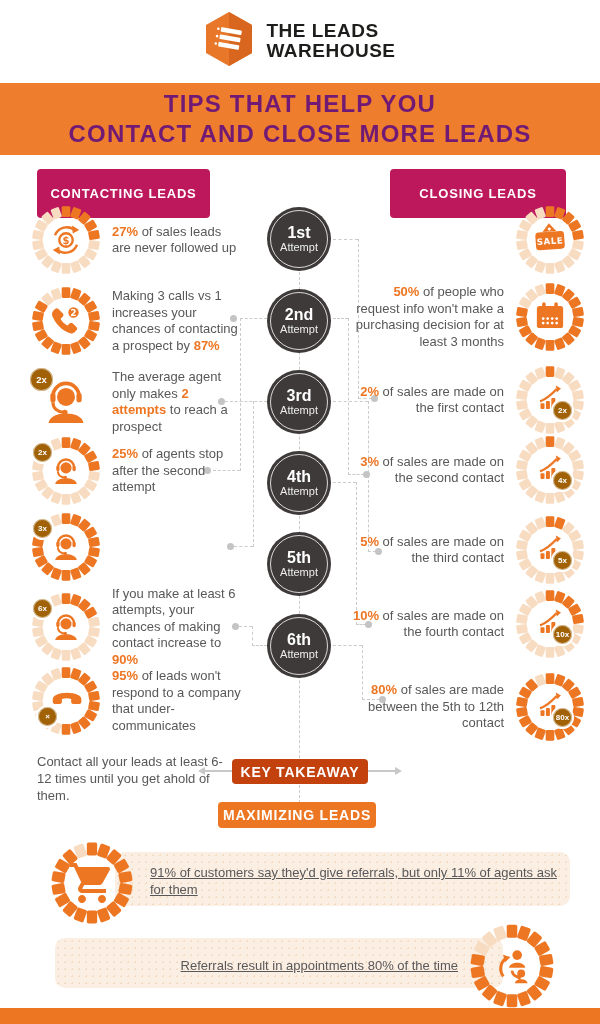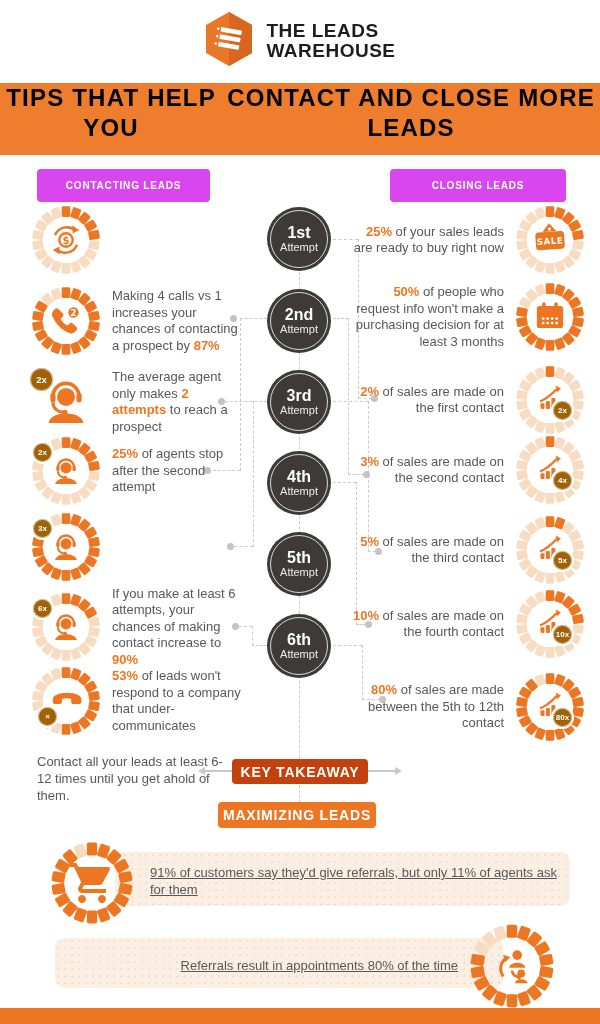--- a/index.html
+++ b/index.html
@@ -4,27 +4,27 @@
 <style>
   html,body{margin:0;padding:0;background:#fff;}
   .page{position:relative;width:600px;height:1024px;background:#ffffff;overflow:hidden;
         font-family:"Liberation Sans",sans-serif;}
 
   
   .logo-row{position:absolute;top:9px;left:0;width:100%;height:64px;display:flex;
             align-items:center;justify-content:center;gap:12px;}
   .logo-text{font-weight:800;color:#1d1d1b;font-size:19px;line-height:20px;letter-spacing:.5px;}
 
-  .banner{position:absolute;top:83px;left:0;width:100%;height:72px;background:#EF7D2E;color:#000000;
-          display:flex;flex-direction:row;justify-content:center;text-align:center;
+  .banner{position:absolute;top:83px;left:0;width:100%;height:72px;background:#EF7D2E;color:#701a75;
+          display:flex;flex-direction:column;justify-content:center;text-align:center;
           font-weight:800;font-size:24px;line-height:30px;letter-spacing:1.2px;}
 
   
-  .col-header{position:absolute;background:#d946ef;color:#fff;font-weight:800;font-size:10px;
-              letter-spacing:.8px;padding:11px 0;border-radius:4px;text-align:center;}
+  .col-header{position:absolute;background:#be185d;color:#fff;font-weight:800;font-size:13px;
+              letter-spacing:.8px;padding:17px 0;border-radius:4px;text-align:center;}
   #hdr-left{left:37px;top:169px;width:173px;}
   #hdr-right{left:390px;top:169px;width:176px;}
 
   .kt{position:absolute;left:232px;top:759px;width:136px;height:25px;background:#c2410c;color:#fff;
       font-weight:800;font-size:14px;letter-spacing:.8px;border-radius:4px;display:flex;
       align-items:center;justify-content:center;z-index:4;}
   .ml{position:absolute;left:218px;top:802px;width:158px;height:26px;background:#ED7623;color:#fff;
       font-weight:800;font-size:14px;letter-spacing:.8px;border-radius:4px;display:flex;
       align-items:center;justify-content:center;z-index:4;}
 
@@ -221,20 +221,21 @@
               <circle cx="20" cy="20" r="6.4" fill="none" stroke="#ED7623" stroke-width="2.3"></circle>
               <text x="20" y="23.4" text-anchor="middle" font-size="9.5" font-weight="bold" fill="#ED7623" font-family="DejaVu Sans,sans-serif">$</text>
               <path d="M9.5 15.5 A12 12 0 0 1 28.5 10.8" fill="none" stroke="#ED7623" stroke-width="2.3"></path>
               <polygon points="25.8,6.2 32.6,10.4 26.4,13.8" fill="#ED7623"></polygon>
               <path d="M30.5 24.5 A12 12 0 0 1 11.5 29.2" fill="none" stroke="#ED7623" stroke-width="2.3"></path>
               <polygon points="14.2,33.8 7.4,29.6 13.6,26.2" fill="#ED7623"></polygon>
             </svg>
           </div>
 
     </div>
+    <div class="txt"><span class="hl">27%</span><span> of sales leads are never followed up</span></div>
   </div>
       <div class="item">
     <div class="icon-wrap">
       <div class="ring"><svg viewBox="0 0 100 100" width="100%" height="100%">
               <rect x="44" y="3" width="12" height="15" rx="2" transform="rotate(0 50 50)" fill="#ED7623"></rect>
               <rect x="44" y="3" width="12" height="15" rx="2" transform="rotate(20 50 50)" fill="#ED7623"></rect>
               <rect x="44" y="3" width="12" height="15" rx="2" transform="rotate(40 50 50)" fill="#ED7623"></rect>
               <rect x="44" y="3" width="12" height="15" rx="2" transform="rotate(60 50 50)" fill="#ED7623"></rect>
               <rect x="44" y="3" width="12" height="15" rx="2" transform="rotate(80 50 50)" fill="#ED7623"></rect>
               <rect x="44" y="3" width="12" height="15" rx="2" transform="rotate(100 50 50)" fill="#ED7623"></rect>
@@ -253,21 +254,21 @@
             </svg></div>
       <div class="glyph">
             <svg width="40" height="40" viewBox="0 0 40 40">
               <path d="M12.9 8.6l4 4c.8.8.8 2 0 2.8l-2.3 2.3c1.5 3 3.9 5.4 6.9 6.9l2.3-2.3c.8-.8 2-.8 2.8 0l4 4c.8.8.8 2 0 2.8l-1.8 1.8c-1.4 1.4-3.5 1.9-5.4 1.2-7.8-3.1-14-9.3-17.1-17.1-.7-1.9-.2-4 1.2-5.4l1.8-1.8c.8-.8 2-.8 2.8 0z" fill="#ED7623"></path>
               <circle cx="27.5" cy="11.5" r="6" fill="#ED7623" stroke="#fff" stroke-width="1.6"></circle>
               <text x="27.5" y="14.6" text-anchor="middle" font-size="9" font-weight="bold" fill="#fff" font-family="DejaVu Sans,sans-serif">2</text>
             </svg>
           </div>
 
     </div>
-    <div class="txt"><span>Making 4 calls vs 1 increases your chances of contacting a prospect by </span><span class="hl">87%</span></div>
+    <div class="txt"><span>Making 3 calls vs 1 increases your chances of contacting a prospect by </span><span class="hl">87%</span></div>
   </div>
       <div class="item noring">
     <div class="icon-wrap">
 
       <div class="glyph">
             <svg width="58" height="58" viewBox="0 0 40 40">
               <path d="M11 16.2 a9 9 0 0 1 18 0" fill="none" stroke="#ED7623" stroke-width="2.6"></path>
               <circle cx="20" cy="16.5" r="6.2" fill="#ED7623"></circle>
               <rect x="9.2" y="13.8" width="3.6" height="6.4" rx="1.8" fill="#ED7623"></rect>
               <rect x="27.2" y="13.8" width="3.6" height="6.4" rx="1.8" fill="#ED7623"></rect>
@@ -414,21 +415,21 @@
             </svg></div>
       <div class="glyph">
             <svg width="38" height="38" viewBox="0 0 40 40">
               <g transform="rotate(135 20 20)">
                 <path d="M12.9 8.6l4 4c.8.8.8 2 0 2.8l-2.3 2.3c1.5 3 3.9 5.4 6.9 6.9l2.3-2.3c.8-.8 2-.8 2.8 0l4 4c.8.8.8 2 0 2.8l-1.8 1.8c-1.4 1.4-3.5 1.9-5.4 1.2-7.8-3.1-14-9.3-17.1-17.1-.7-1.9-.2-4 1.2-5.4l1.8-1.8c.8-.8 2-.8 2.8 0z" fill="#ED7623"></path>
               </g>
             </svg>
           </div>
       <div class="badge bl">×</div>
     </div>
-    <div class="txt"><span class="hl">53%</span><span> of leads won't respond to a company that under-communicates</span></div>
+    <div class="txt"><span class="hl">95%</span><span> of leads won't respond to a company that under-communicates</span></div>
   </div>
     </div>
   <div id="right-items">
       <div class="item right">
     <div class="icon-wrap">
       <div class="ring"><svg viewBox="0 0 100 100" width="100%" height="100%">
               <rect x="44" y="3" width="12" height="15" rx="2" transform="rotate(0 50 50)" fill="#ED7623"></rect>
               <rect x="44" y="3" width="12" height="15" rx="2" transform="rotate(20 50 50)" fill="#ED7623"></rect>
               <rect x="44" y="3" width="12" height="15" rx="2" transform="rotate(40 50 50)" fill="#ED7623"></rect>
               <rect x="44" y="3" width="12" height="15" rx="2" transform="rotate(60 50 50)" fill="#ED7623"></rect>
@@ -452,21 +453,20 @@
               <g transform="rotate(-4 20 20)">
                 <path d="M20 5.5 L26 12.5 L14 12.5 Z" fill="#ED7623"></path>
                 <circle cx="20" cy="10.4" r="1.3" fill="#fff"></circle>
                 <rect x="7.5" y="12.8" width="25" height="15.5" rx="3" fill="#ED7623"></rect>
                 <text x="20" y="23.6" text-anchor="middle" font-size="7.5" font-weight="bold" fill="#fff" letter-spacing=".5" font-family="DejaVu Sans,sans-serif">SALE</text>
               </g>
             </svg>
           </div>
 
     </div>
-    <div class="txt"><span class="hl">25%</span><span> of your sales leads are ready to buy right now</span></div>
   </div>
       <div class="item right">
     <div class="icon-wrap">
       <div class="ring"><svg viewBox="0 0 100 100" width="100%" height="100%">
               <rect x="44" y="3" width="12" height="15" rx="2" transform="rotate(0 50 50)" fill="#ED7623"></rect>
               <rect x="44" y="3" width="12" height="15" rx="2" transform="rotate(20 50 50)" fill="#ED7623"></rect>
               <rect x="44" y="3" width="12" height="15" rx="2" transform="rotate(40 50 50)" fill="#ED7623"></rect>
               <rect x="44" y="3" width="12" height="15" rx="2" transform="rotate(60 50 50)" fill="#ED7623"></rect>
               <rect x="44" y="3" width="12" height="15" rx="2" transform="rotate(80 50 50)" fill="#ED7623"></rect>
               <rect x="44" y="3" width="12" height="15" rx="2" transform="rotate(100 50 50)" fill="#ED7623"></rect>

